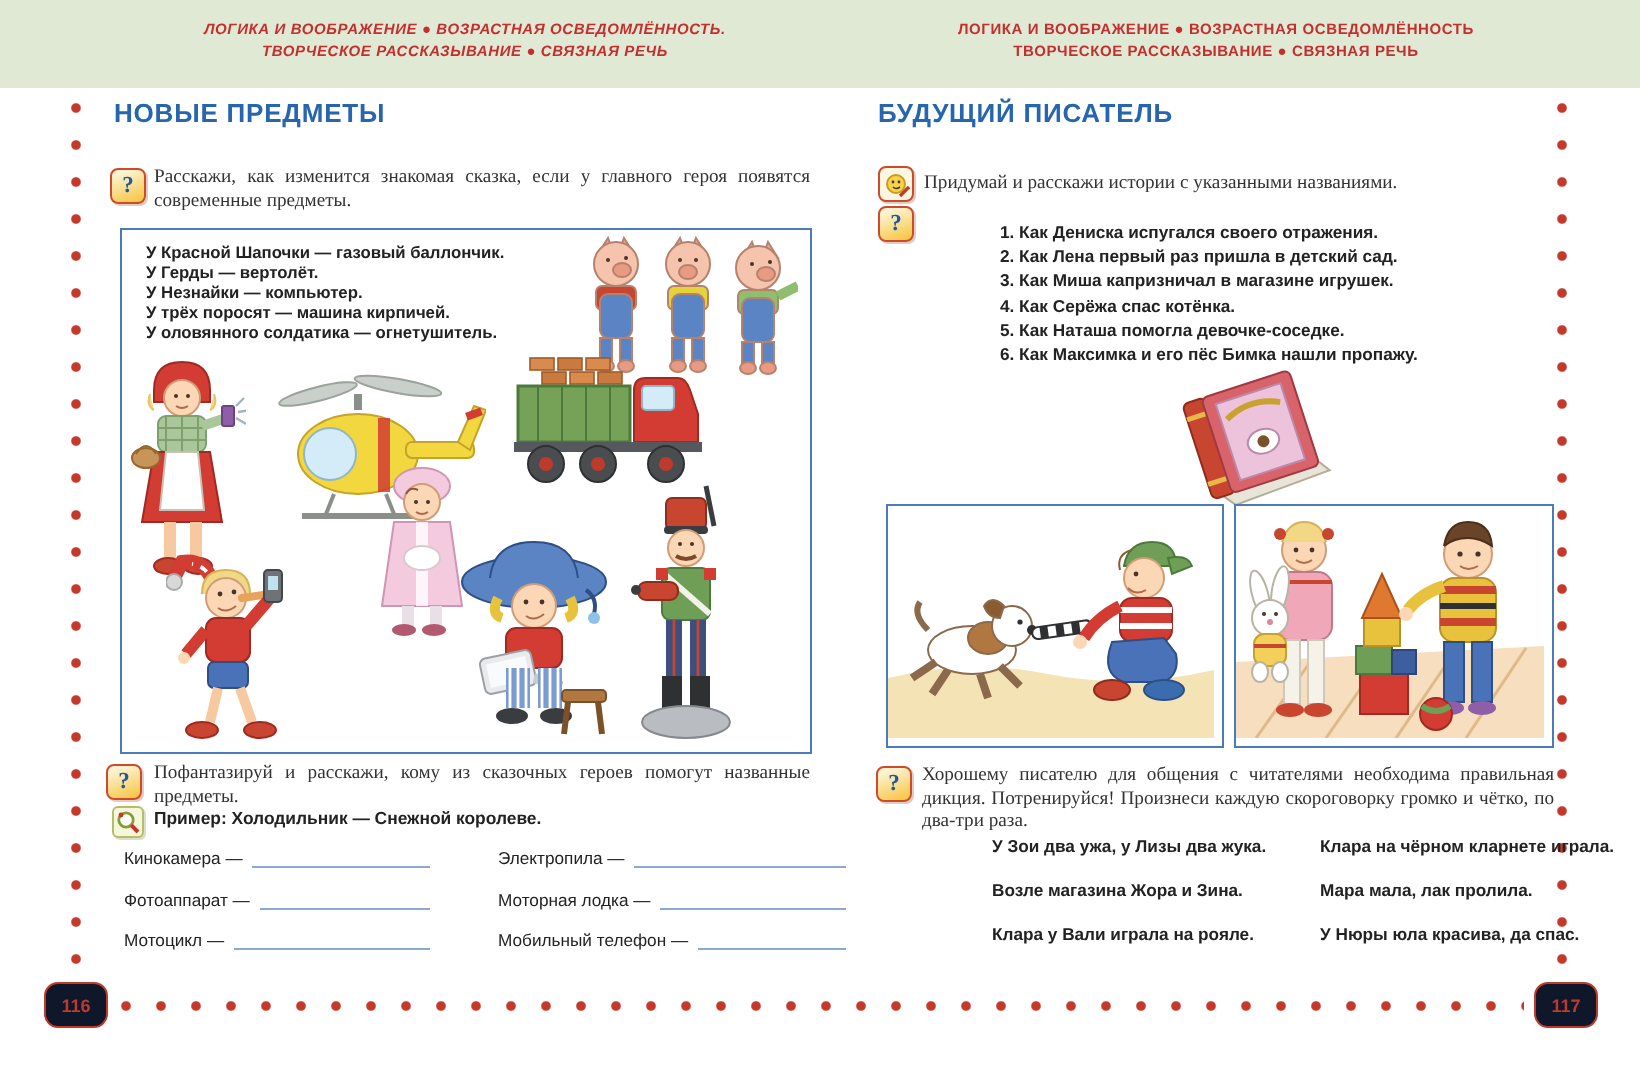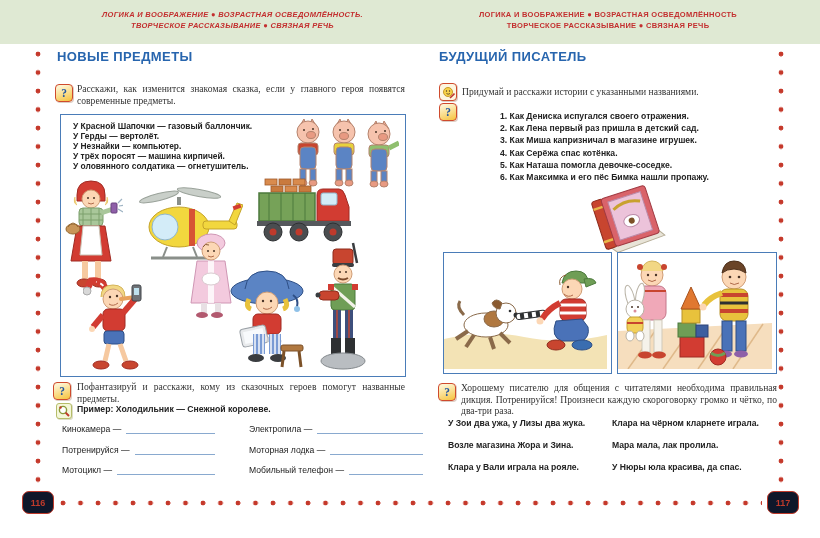--- a/index.html
+++ b/index.html
@@ -34,21 +34,21 @@
   .dots-v{position:absolute;top:51px;width:6px;height:442px;
           background-image:radial-gradient(circle at 3px 3px,#c5392b 2.1px,rgba(197,57,43,0) 2.7px);
           background-size:6px 18.5px;background-repeat:repeat-y;}
   .dots-h{position:absolute;top:500px;left:60px;width:702px;height:6px;
           background-image:radial-gradient(circle at 3px 3px,#c5392b 2.1px,rgba(197,57,43,0) 2.7px);
           background-size:17.5px 6px;background-repeat:repeat-x;}
   .stories{position:absolute;left:500px;top:111px;font-size:8.6px;font-weight:bold;color:#222;}
   .stories div{height:12.2px;}
   .pic-frame{position:absolute;top:252px;height:120px;border:1.8px solid #4a7cb8;background:#fff;}
   .twister-col{position:absolute;top:418px;font-size:8.6px;font-weight:bold;color:#222;}
-  .twister-col div{height:9px;margin-bottom:13px;white-space:nowrap;}
+  .twister-col div{height:9px;margin-bottom:13px;white-space:nowrap;margin-left:48px;}
   .example-wrap{position:absolute;left:77px;top:404px;font-size:8.7px;color:#222;}
 </style>
 </head>
 <body>
 
 <div id="canvas">
 
   <div class="band"></div>
   <div class="band-text bl">
     <div>ЛОГИКА И ВООБРАЖЕНИЕ ● ВОЗРАСТНАЯ ОСВЕДОМЛЁННОСТЬ.</div>
@@ -302,21 +302,21 @@
     <span>Пример:</span>
     <span>Холодильник — Снежной королеве.</span>
   </div>
 
   <div class="fill-col" style="left:62px;top:422px;width:153px;">
     <div class="fill-row">
       <span class="fill-label">Кинокамера —</span>
       <span class="fill-line"></span>
     </div>
     <div class="fill-row">
-      <span class="fill-label">Потренируйся —</span>
+      <span class="fill-label">Фотоаппарат —</span>
       <span class="fill-line"></span>
     </div>
     <div class="fill-row">
       <span class="fill-label">Мотоцикл —</span>
       <span class="fill-line"></span>
     </div>
   </div>
   <div class="fill-col" style="left:230px;top:422px;width:174px;margin-left:19px;">
     <div class="fill-row">
       <span class="fill-label">Электропила —</span>

